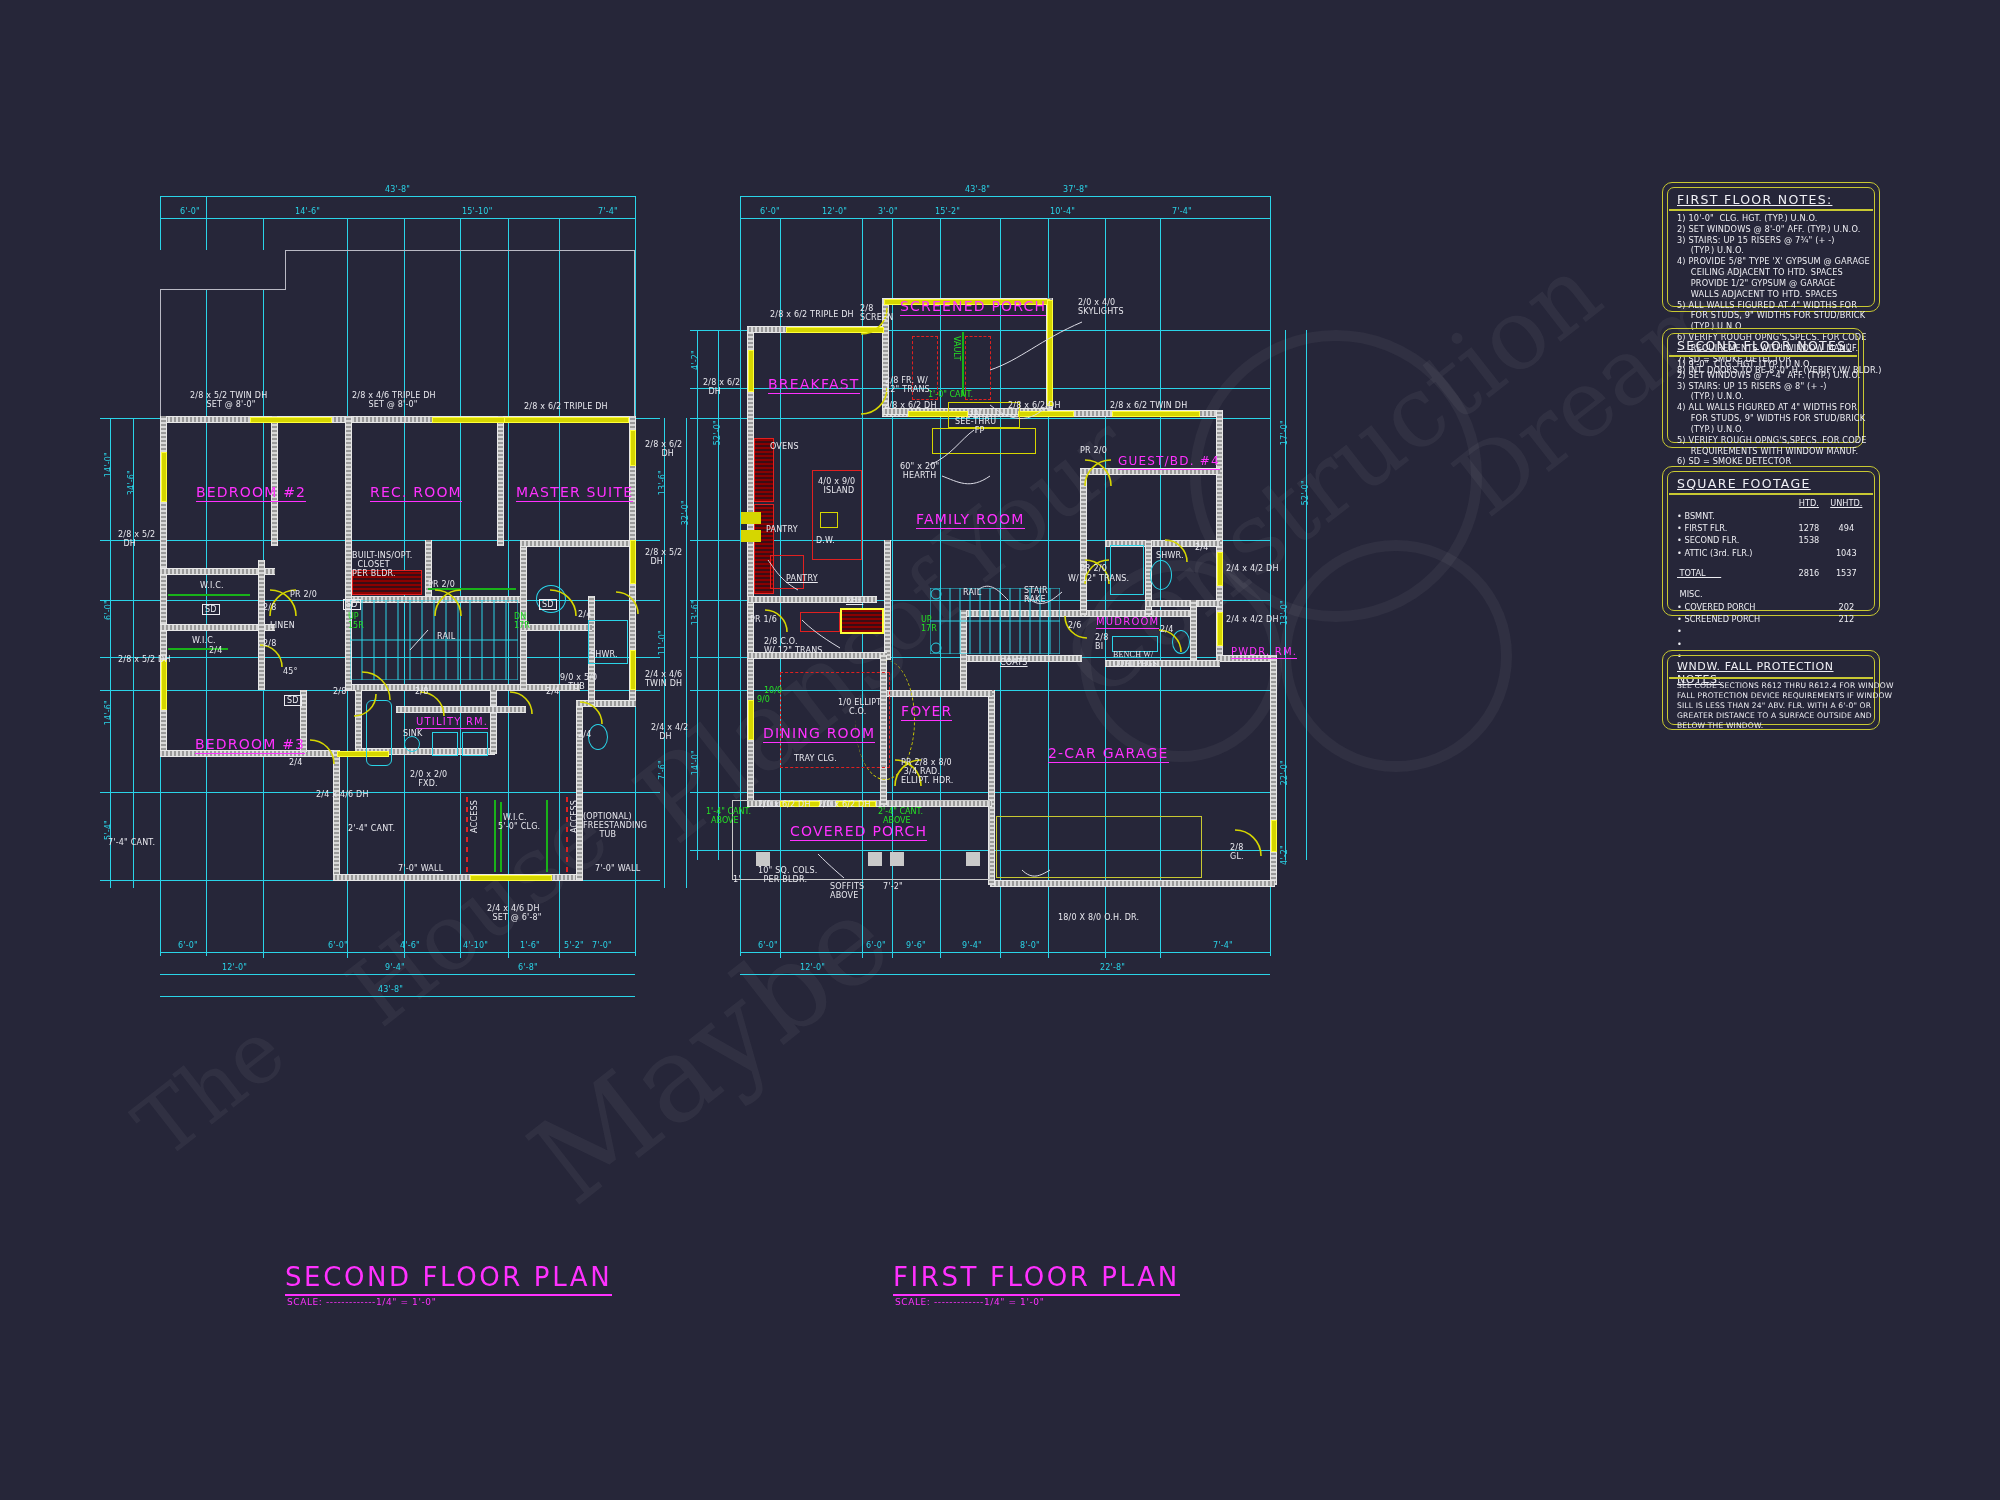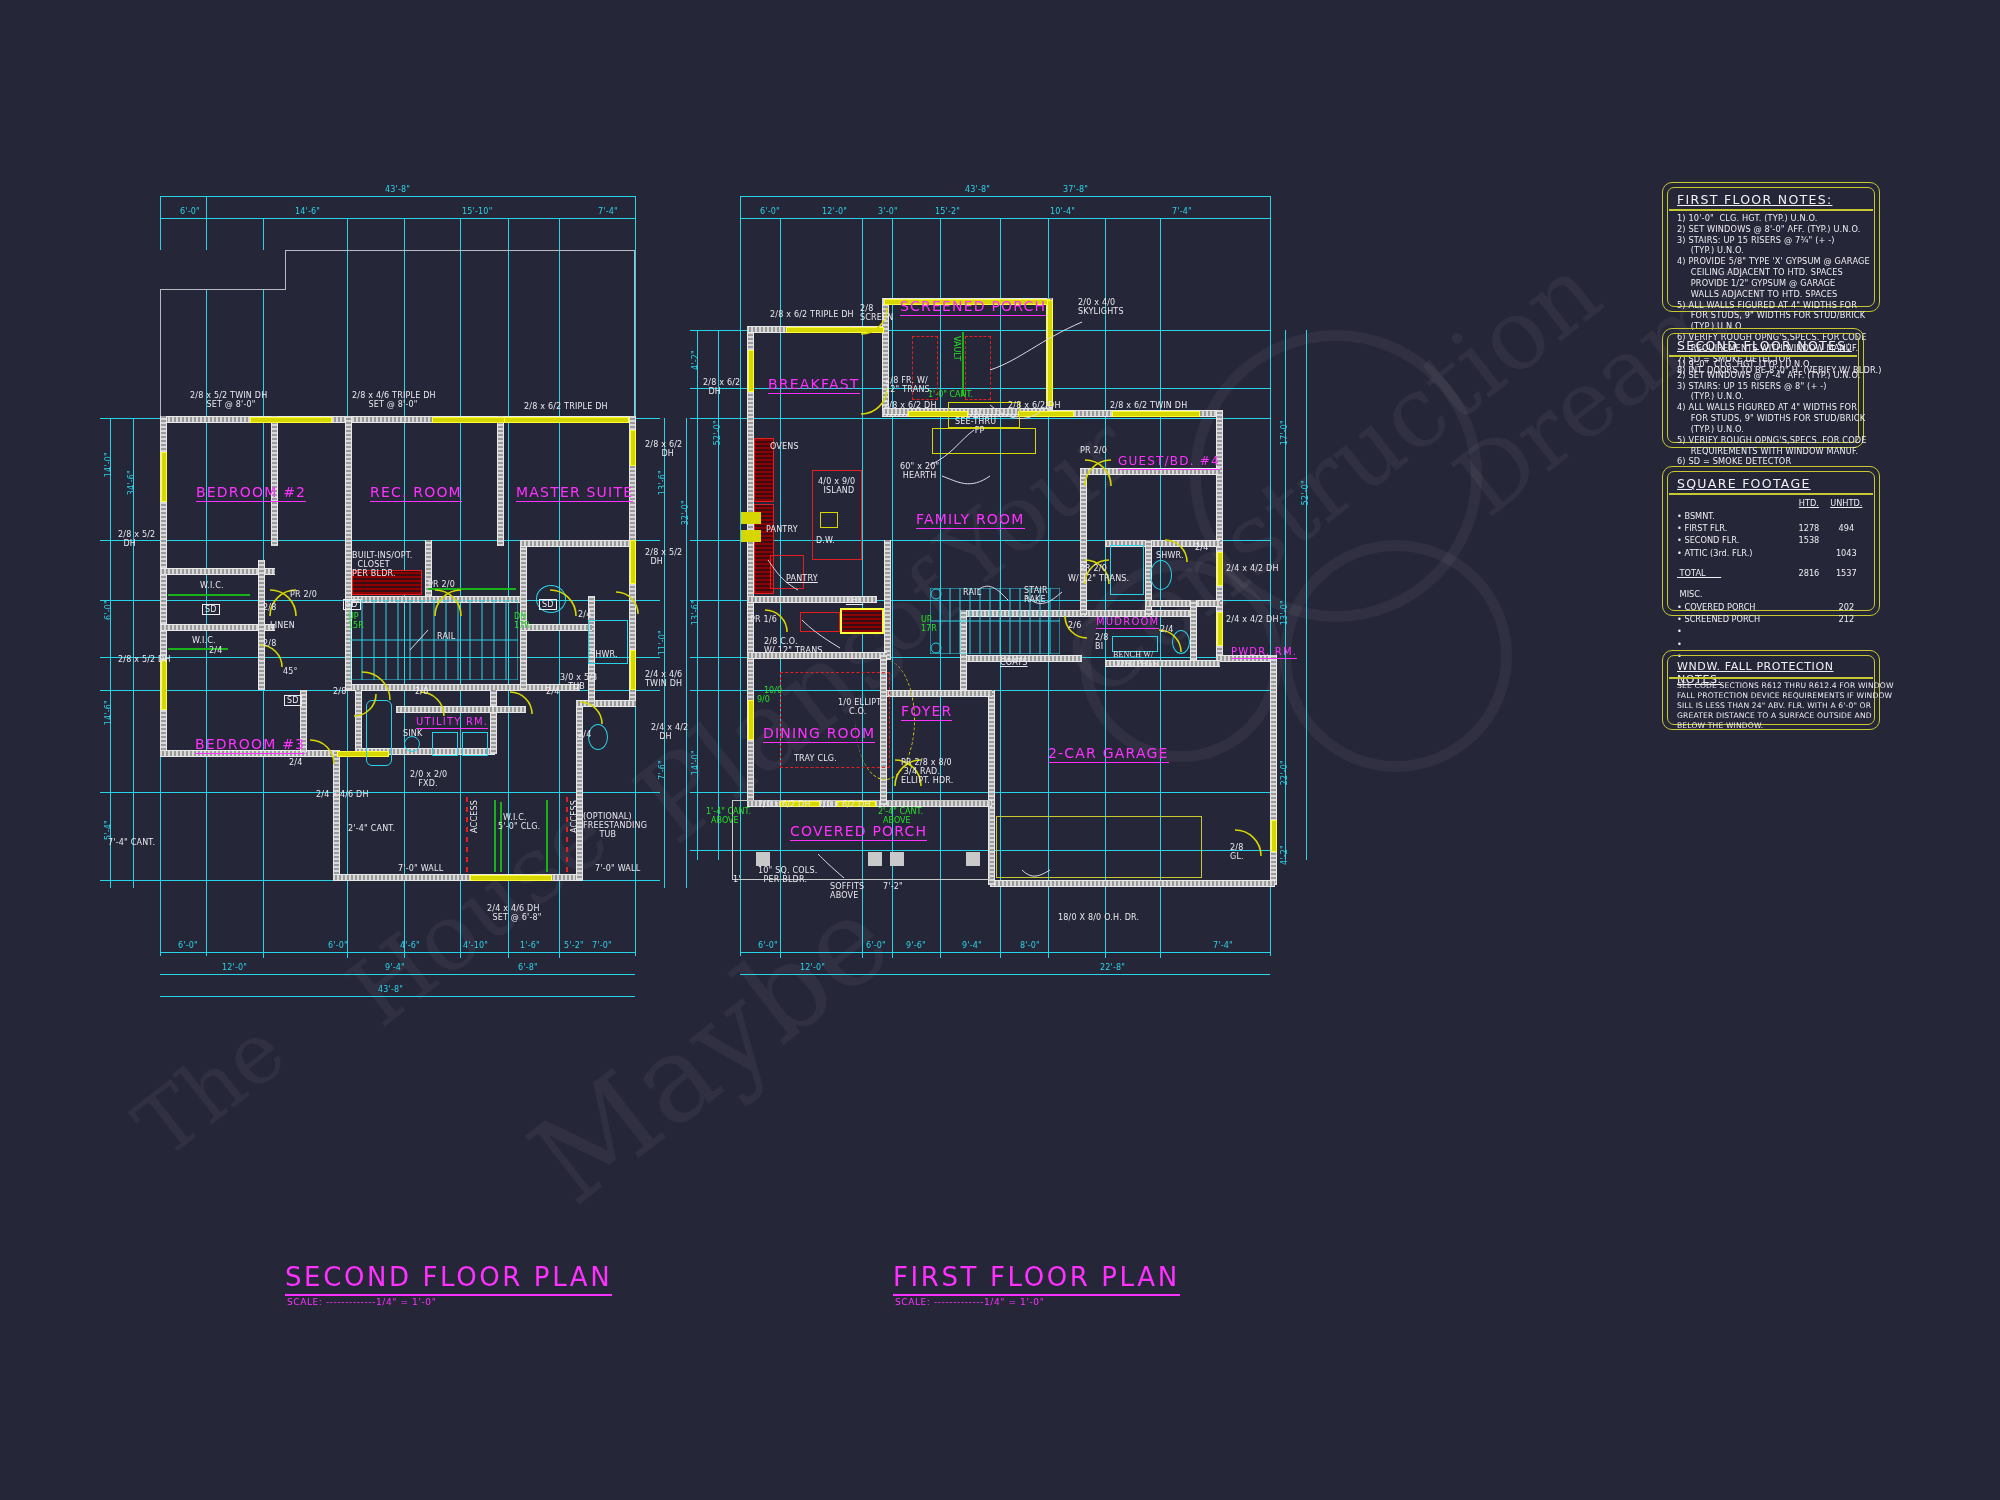--- a/index.html
+++ b/index.html
@@ -260,21 +260,21 @@
     <div class="note" style="left:200px;top:581px;">W.I.C.</div>
     <div class="note" style="left:192px;top:636px;">W.I.C.</div>
     <div class="note" style="left:270px;top:621px;">LINEN</div>
     <div class="note" style="left:290px;top:590px;">PR 2/0</div>
     <div class="note" style="left:428px;top:580px;">PR 2/0</div>
     <div class="note" style="left:352px;top:551px;">BUILT-INS/OPT.
   CLOSET
 PER BLDR.</div>
     <div class="note" style="left:437px;top:632px;">RAIL</div>
     <div class="note" style="left:590px;top:650px;">SHWR.</div>
-    <div class="note" style="left:560px;top:673px;">3/0 x 5/3
+    <div class="note" style="left:560px;top:673px;">9/0 x 5/0
    TUB</div>
     <div class="note" style="left:403px;top:729px;">SINK</div>
     <div class="note" style="left:503px;top:813px;">W.I.C.</div>
     <div class="note vdim" style="left:470px;top:800px;">ACCESS</div>
     <div class="note vdim" style="left:570px;top:800px;">ACCESS</div>
     <div class="note" style="left:583px;top:812px;">(OPTIONAL)
 FREESTANDING
       TUB</div>
     <div class="note" style="left:410px;top:770px;">2/0 x 2/0
    FXD.</div>

